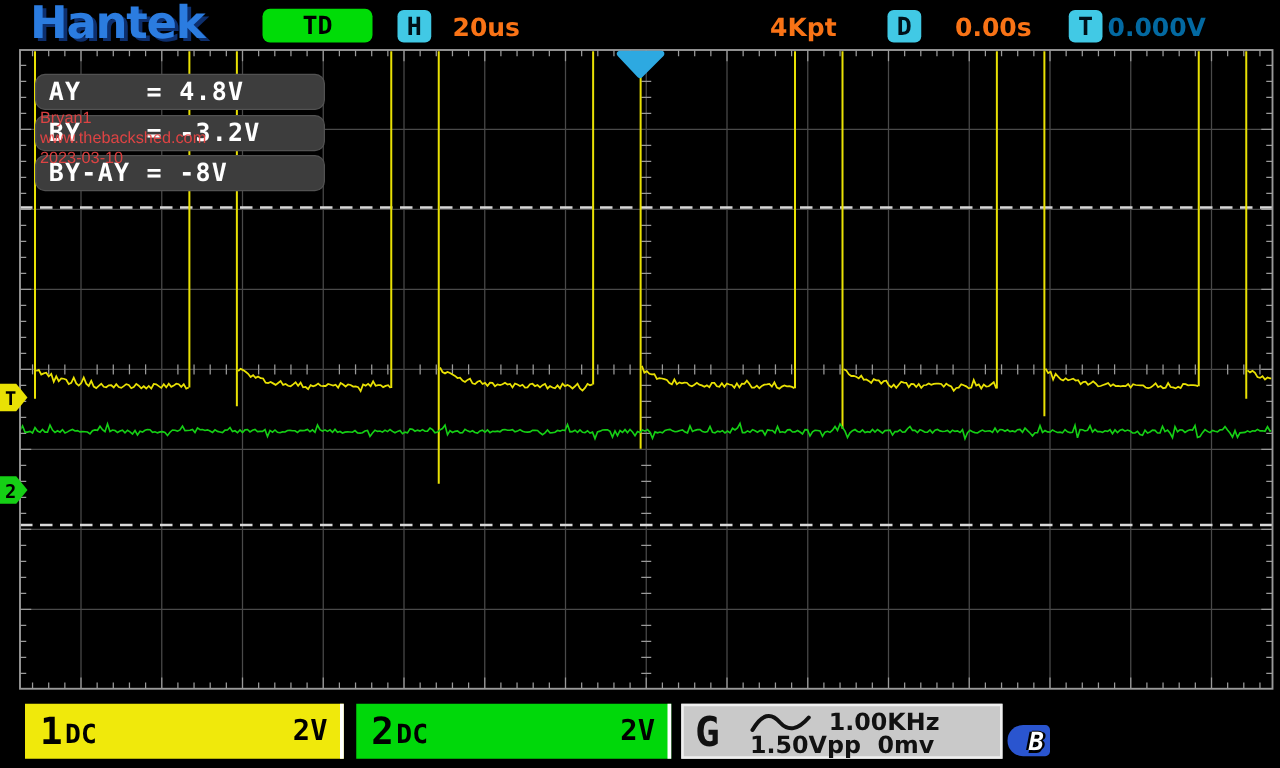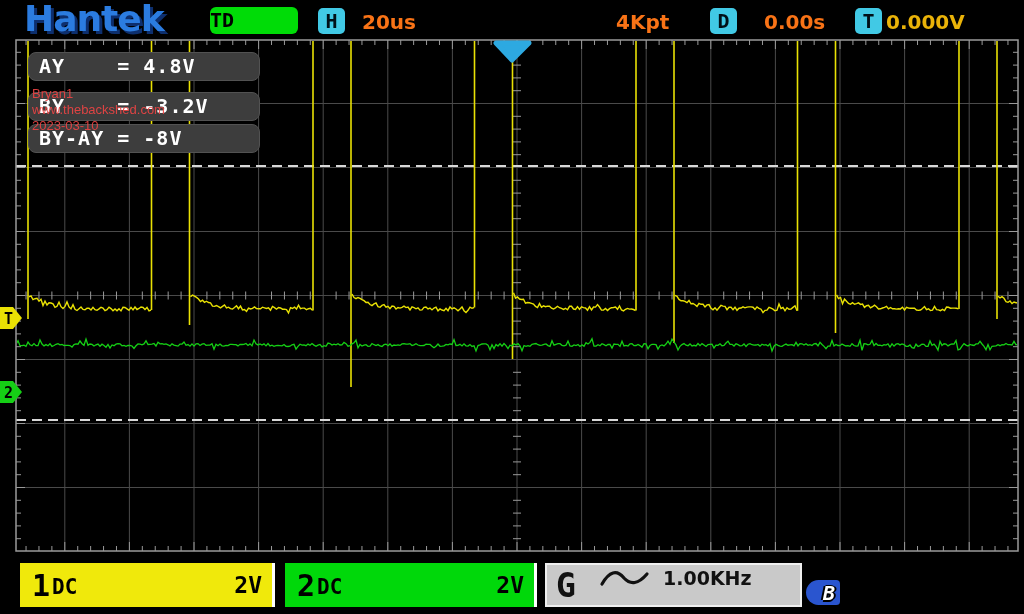--- a/index.html
+++ b/index.html
@@ -3,26 +3,26 @@
 <meta charset="utf-8">
 <style>
   html,body{margin:0;padding:0;background:#000;}
   .screen{position:relative;width:1024px;height:614px;background:#000;overflow:hidden;
           font-family:"DejaVu Sans Mono","Liberation Mono",monospace;}
   
   .topbar{position:absolute;left:0;top:0;width:952px;height:40px;background:#000;}
   .logo{position:absolute;left:24px;top:-2px;font-family:"DejaVu Sans","Liberation Sans",sans-serif;
         font-weight:bold;font-size:36px;color:#2b7ce0;text-shadow:3px 3px 0 #0d2f6e;letter-spacing:-1px;}
   .td-btn{position:absolute;left:210px;top:7px;width:88px;height:27px;background:#00dc07;border-radius:6px;
-          color:#000;font-weight:bold;font-size:20px;text-align:left;line-height:27px;}
+          color:#000;font-weight:bold;font-size:20px;text-align:center;line-height:27px;}
   .badge{position:absolute;top:8px;width:27px;height:26px;background:#41c9e5;border-radius:5px;
          color:#001018;font-weight:bold;font-size:20px;text-align:center;line-height:26px;}
   .tb-text{position:absolute;top:10px;color:#f97316;font-weight:bold;font-size:20px;
            font-family:"DejaVu Sans","Liberation Sans",sans-serif;white-space:pre;}
-  .trig-level{color:#eab308;}
+  .trig-level{color:#0369a1;}
   
   .meas-box{position:absolute;left:28px;width:220px;height:27px;background:#3d3d3d;border:1px solid #525252;
             border-radius:8px;color:#fff;font-weight:bold;font-size:20px;line-height:26px;
             padding-left:10px;white-space:pre;letter-spacing:1px;z-index:5;}
   
   .watermark{position:absolute;left:32px;top:86px;z-index:6;color:#ef4444;opacity:.9;
              font-family:"Liberation Sans","DejaVu Sans",sans-serif;font-size:13px;line-height:16px;}
   
   .ch-box{position:absolute;top:563px;height:44px;display:flex;align-items:center;color:#000;
           border-right:3px solid #fff;box-sizing:border-box;}
@@ -447,21 +447,21 @@
         <polygon points="0,307 13,307 22,318 13,329 0,329" fill="#e9e104"></polygon>
         <text x="4" y="324" style="font:bold 15px 'DejaVu Sans Mono',monospace;fill:#000;">T</text>
       </g>
       <g>
         <polygon points="0,381 13,381 22,392 13,403 0,403" fill="#15cf15"></polygon>
         <text x="4" y="398" style="font:bold 15px 'DejaVu Sans Mono',monospace;fill:#000;">2</text>
       </g>
       <polygon points="496,43 529,43 512,60" fill="#2da9e1" stroke="#2da9e1" stroke-width="5" stroke-linejoin="round"></polygon>
     </svg>
 
-  <div class="meas-box" style="top:52px;">AY    = 4.8V</div>
+  <div class="meas-box" style="top:59px;">AY    = 4.8V</div>
   <div class="meas-box" style="top:92px;">BY    = -3.2V</div>
   <div class="meas-box" style="top:124px;">BY-AY = -8V</div>
 
   <div class="watermark">
     <div>Bryan1</div>
     <div>www.thebackshed.com</div>
     <div>2023-03-10</div>
   </div>
 
   <div class="ch-box ch1">
@@ -473,18 +473,19 @@
     <span class="ch-num">2</span>
     <span class="ch-coup">DC</span>
     <span class="ch-scale">2V</span>
   </div>
   <div class="gen-box">
     <span class="gen-g">G</span>
     <svg class="gen-sine" width="52" height="20">
       <path d="M3 15 Q 14 -4 25 9 Q 35 20 48 5" fill="none" stroke="#111" stroke-width="3.2" stroke-linecap="round"></path>
     </svg>
     <span class="gen-freq">1.00KHz</span>
+    <span class="gen-amp"><span>1.50Vpp</span>&nbsp;&nbsp;<span>0mv</span></span>
   </div>
   <div class="usb">
     <div class="usb-body"></div>
     <div class="usb-letter">B</div>
   </div>
 </div>
 
 </body></html>

